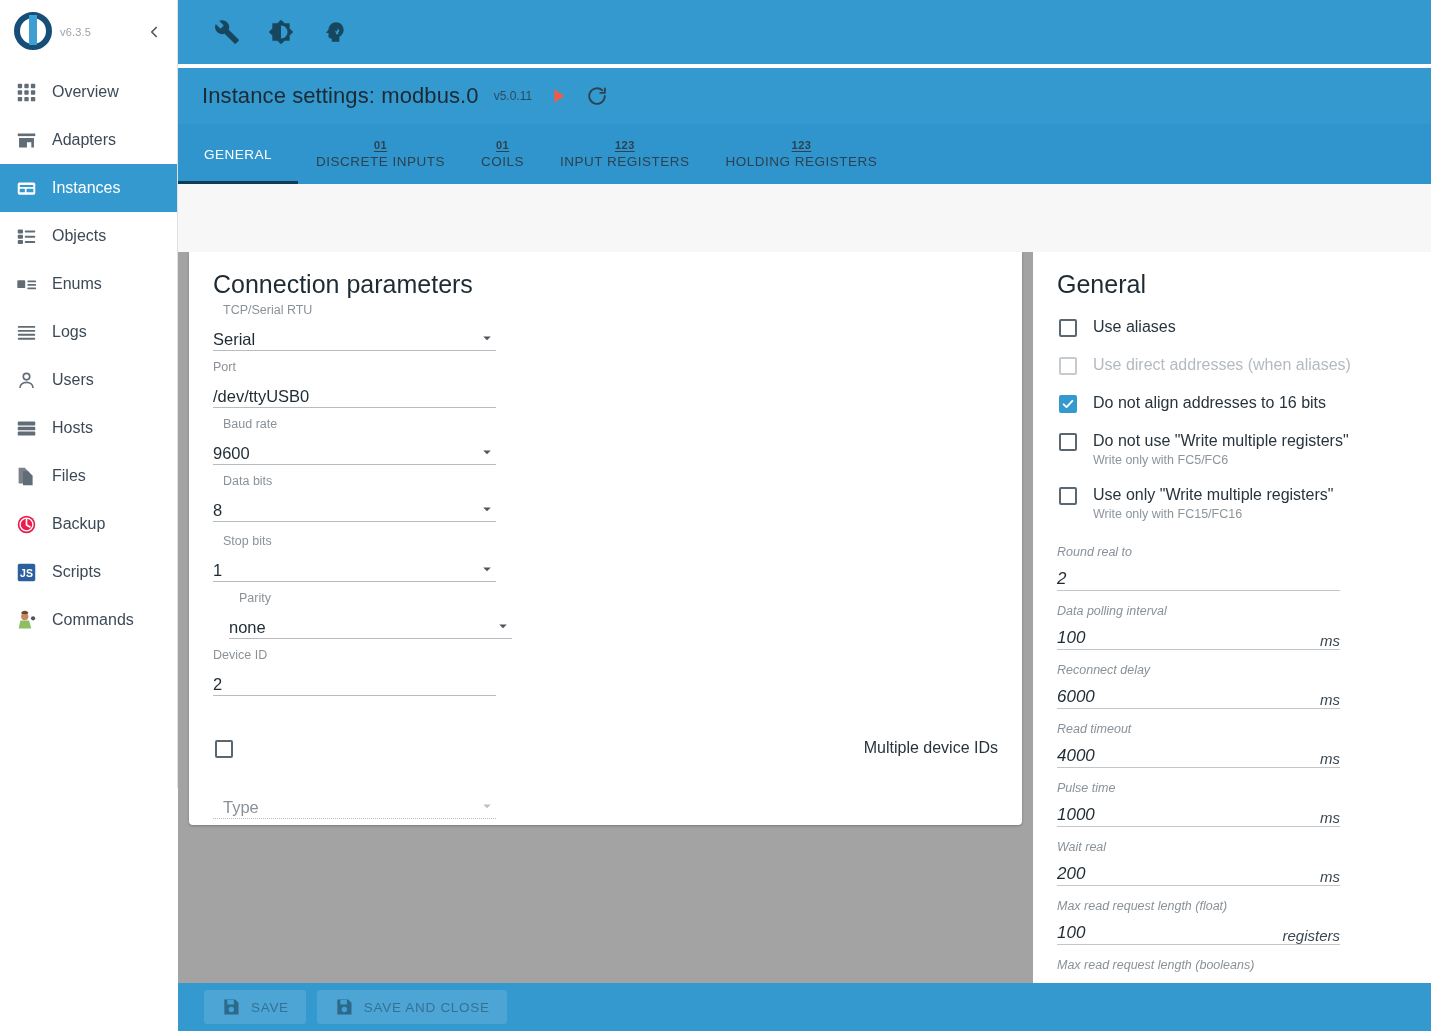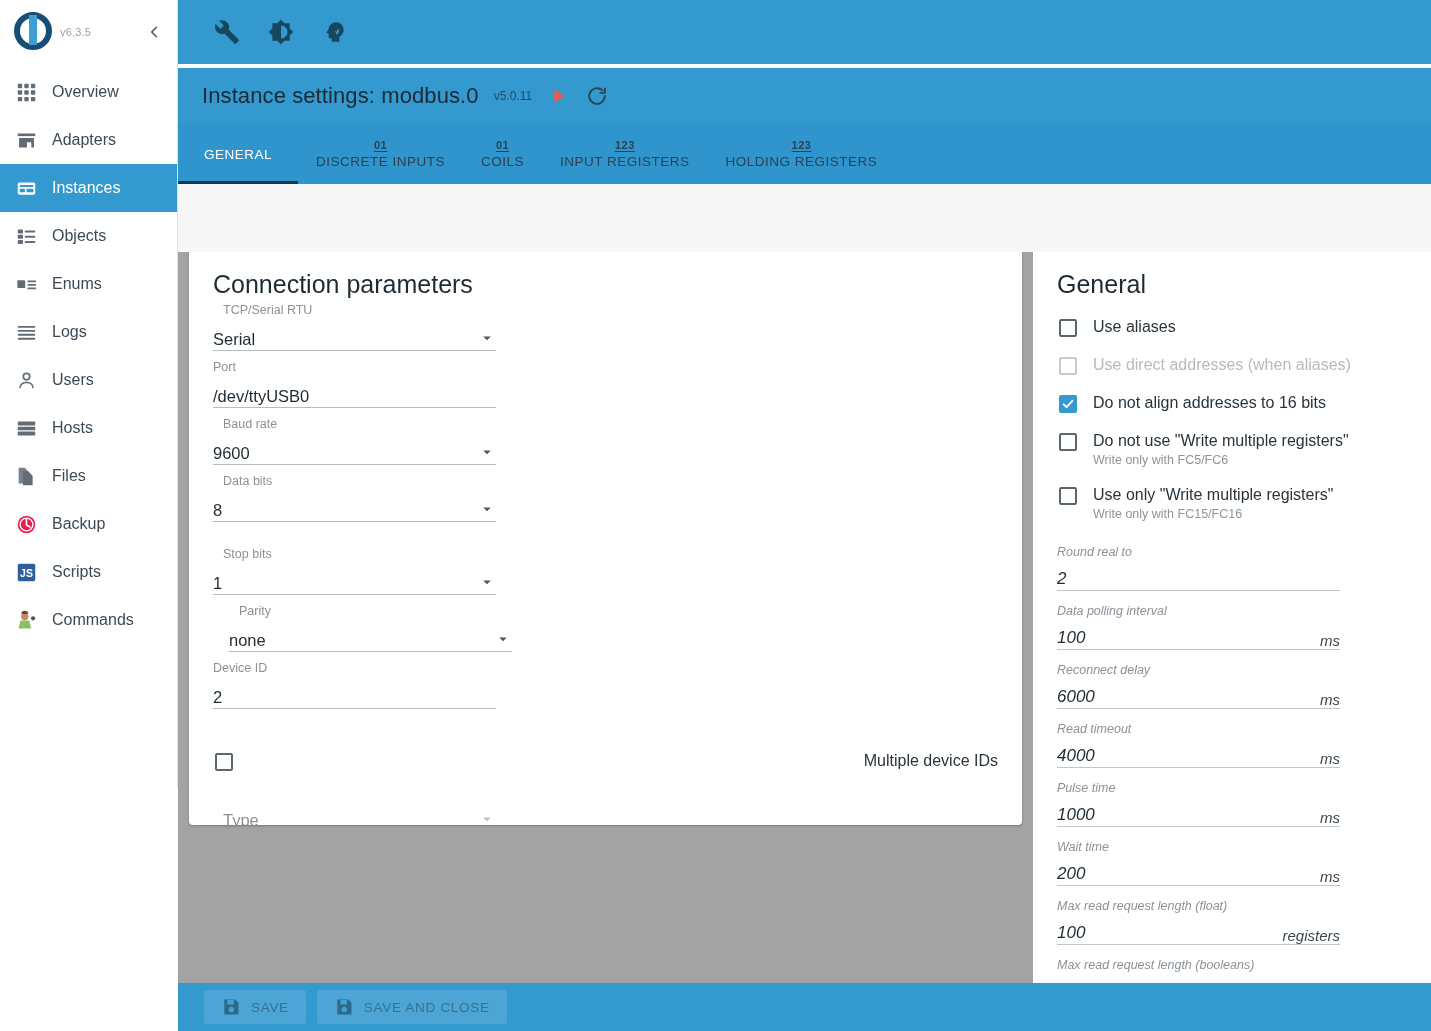--- a/index.html
+++ b/index.html
@@ -437,21 +437,21 @@
                 <div class="f-label">Data bits</div>
                 <div class="f-row">
                   <div class="f-val">8</div>
                   <div class="caret">
                     <svg viewBox="0 0 24 24" fill="currentColor">
                       <path d="M7 10l5 5 5-5z"></path>
                     </svg>
                   </div>
                 </div>
               </div>
-              <div class="field" style="margin-top: 25px;">
+              <div class="field" style="margin-top: 12px;">
                 <div class="f-label">Stop bits</div>
                 <div class="f-row">
                   <div class="f-val">1</div>
                   <div class="caret">
                     <svg viewBox="0 0 24 24" fill="currentColor">
                       <path d="M7 10l5 5 5-5z"></path>
                     </svg>
                   </div>
                 </div>
               </div>
@@ -562,21 +562,21 @@
                 </div>
               </div>
               <div class="rf">
                 <div class="f-label">Pulse time</div>
                 <div class="f-row">
                   <div class="f-val">1000</div>
                   <div class="f-unit">ms</div>
                 </div>
               </div>
               <div class="rf">
-                <div class="f-label">Wait time</div>
+                <div class="f-label">Wait real</div>
                 <div class="f-row">
                   <div class="f-val">200</div>
                   <div class="f-unit">ms</div>
                 </div>
               </div>
               <div class="rf">
                 <div class="f-label">Max read request length (float)</div>
                 <div class="f-row">
                   <div class="f-val">100</div>
                   <div class="f-unit">registers</div>

